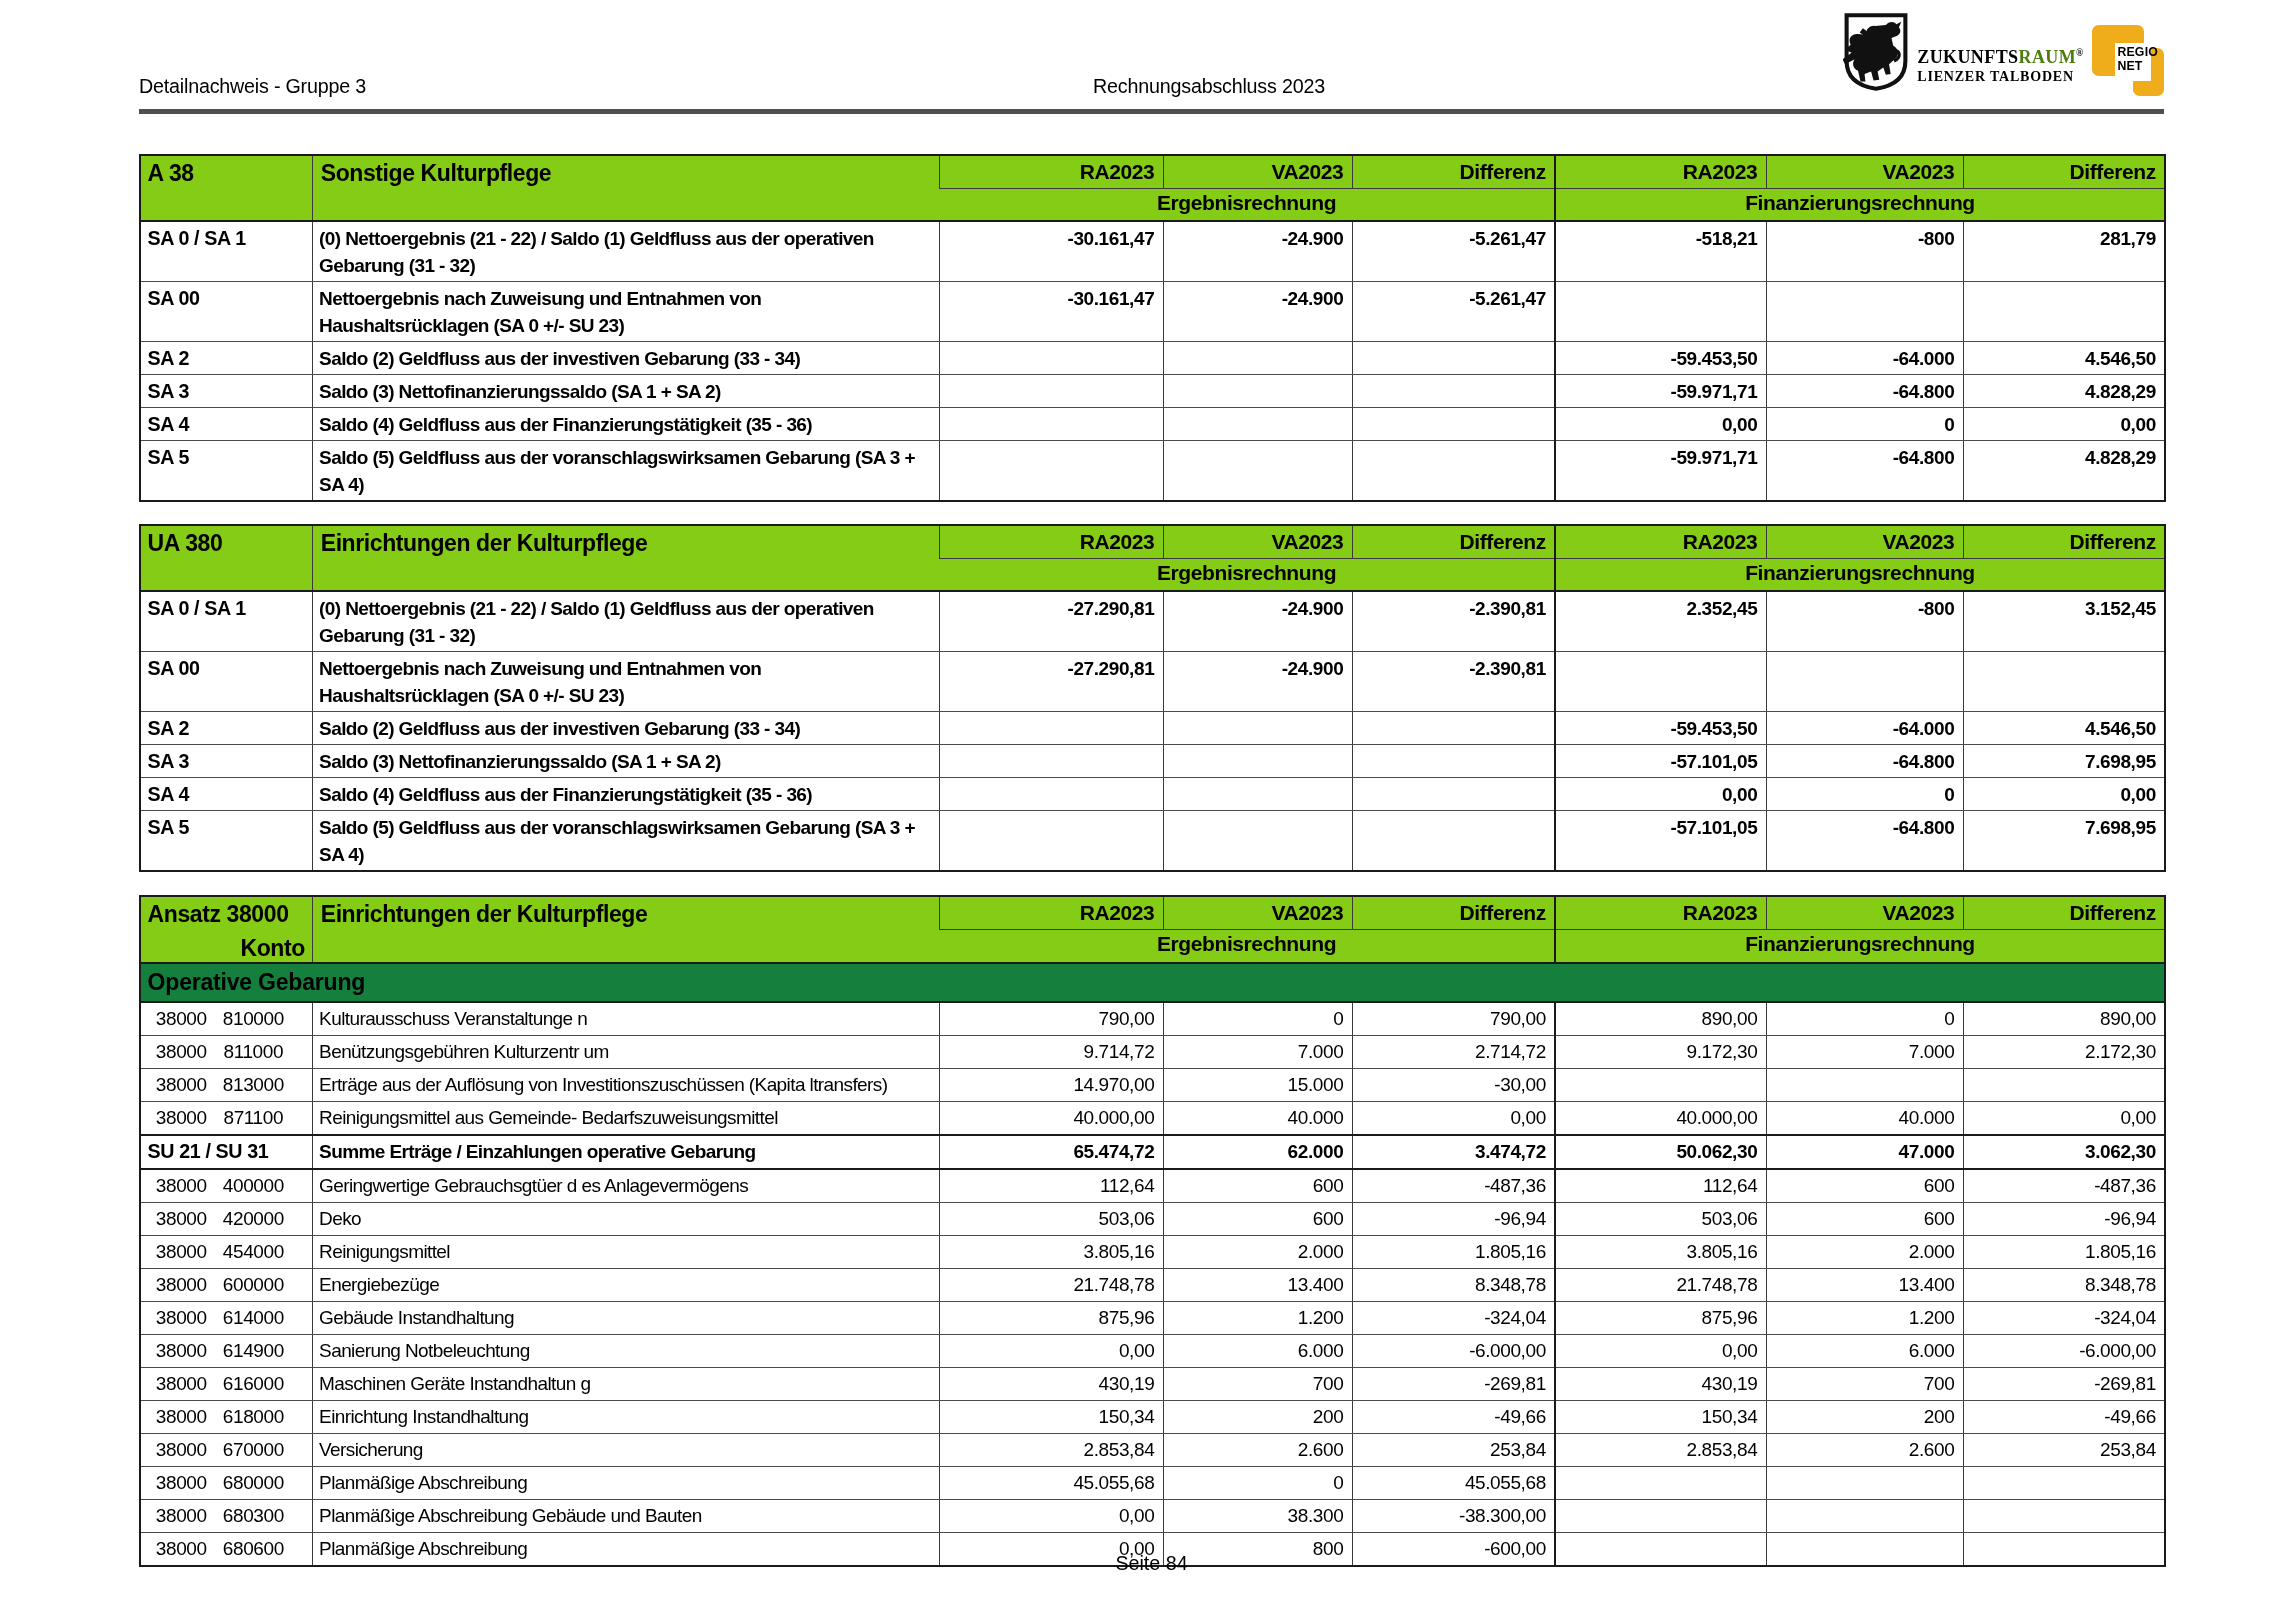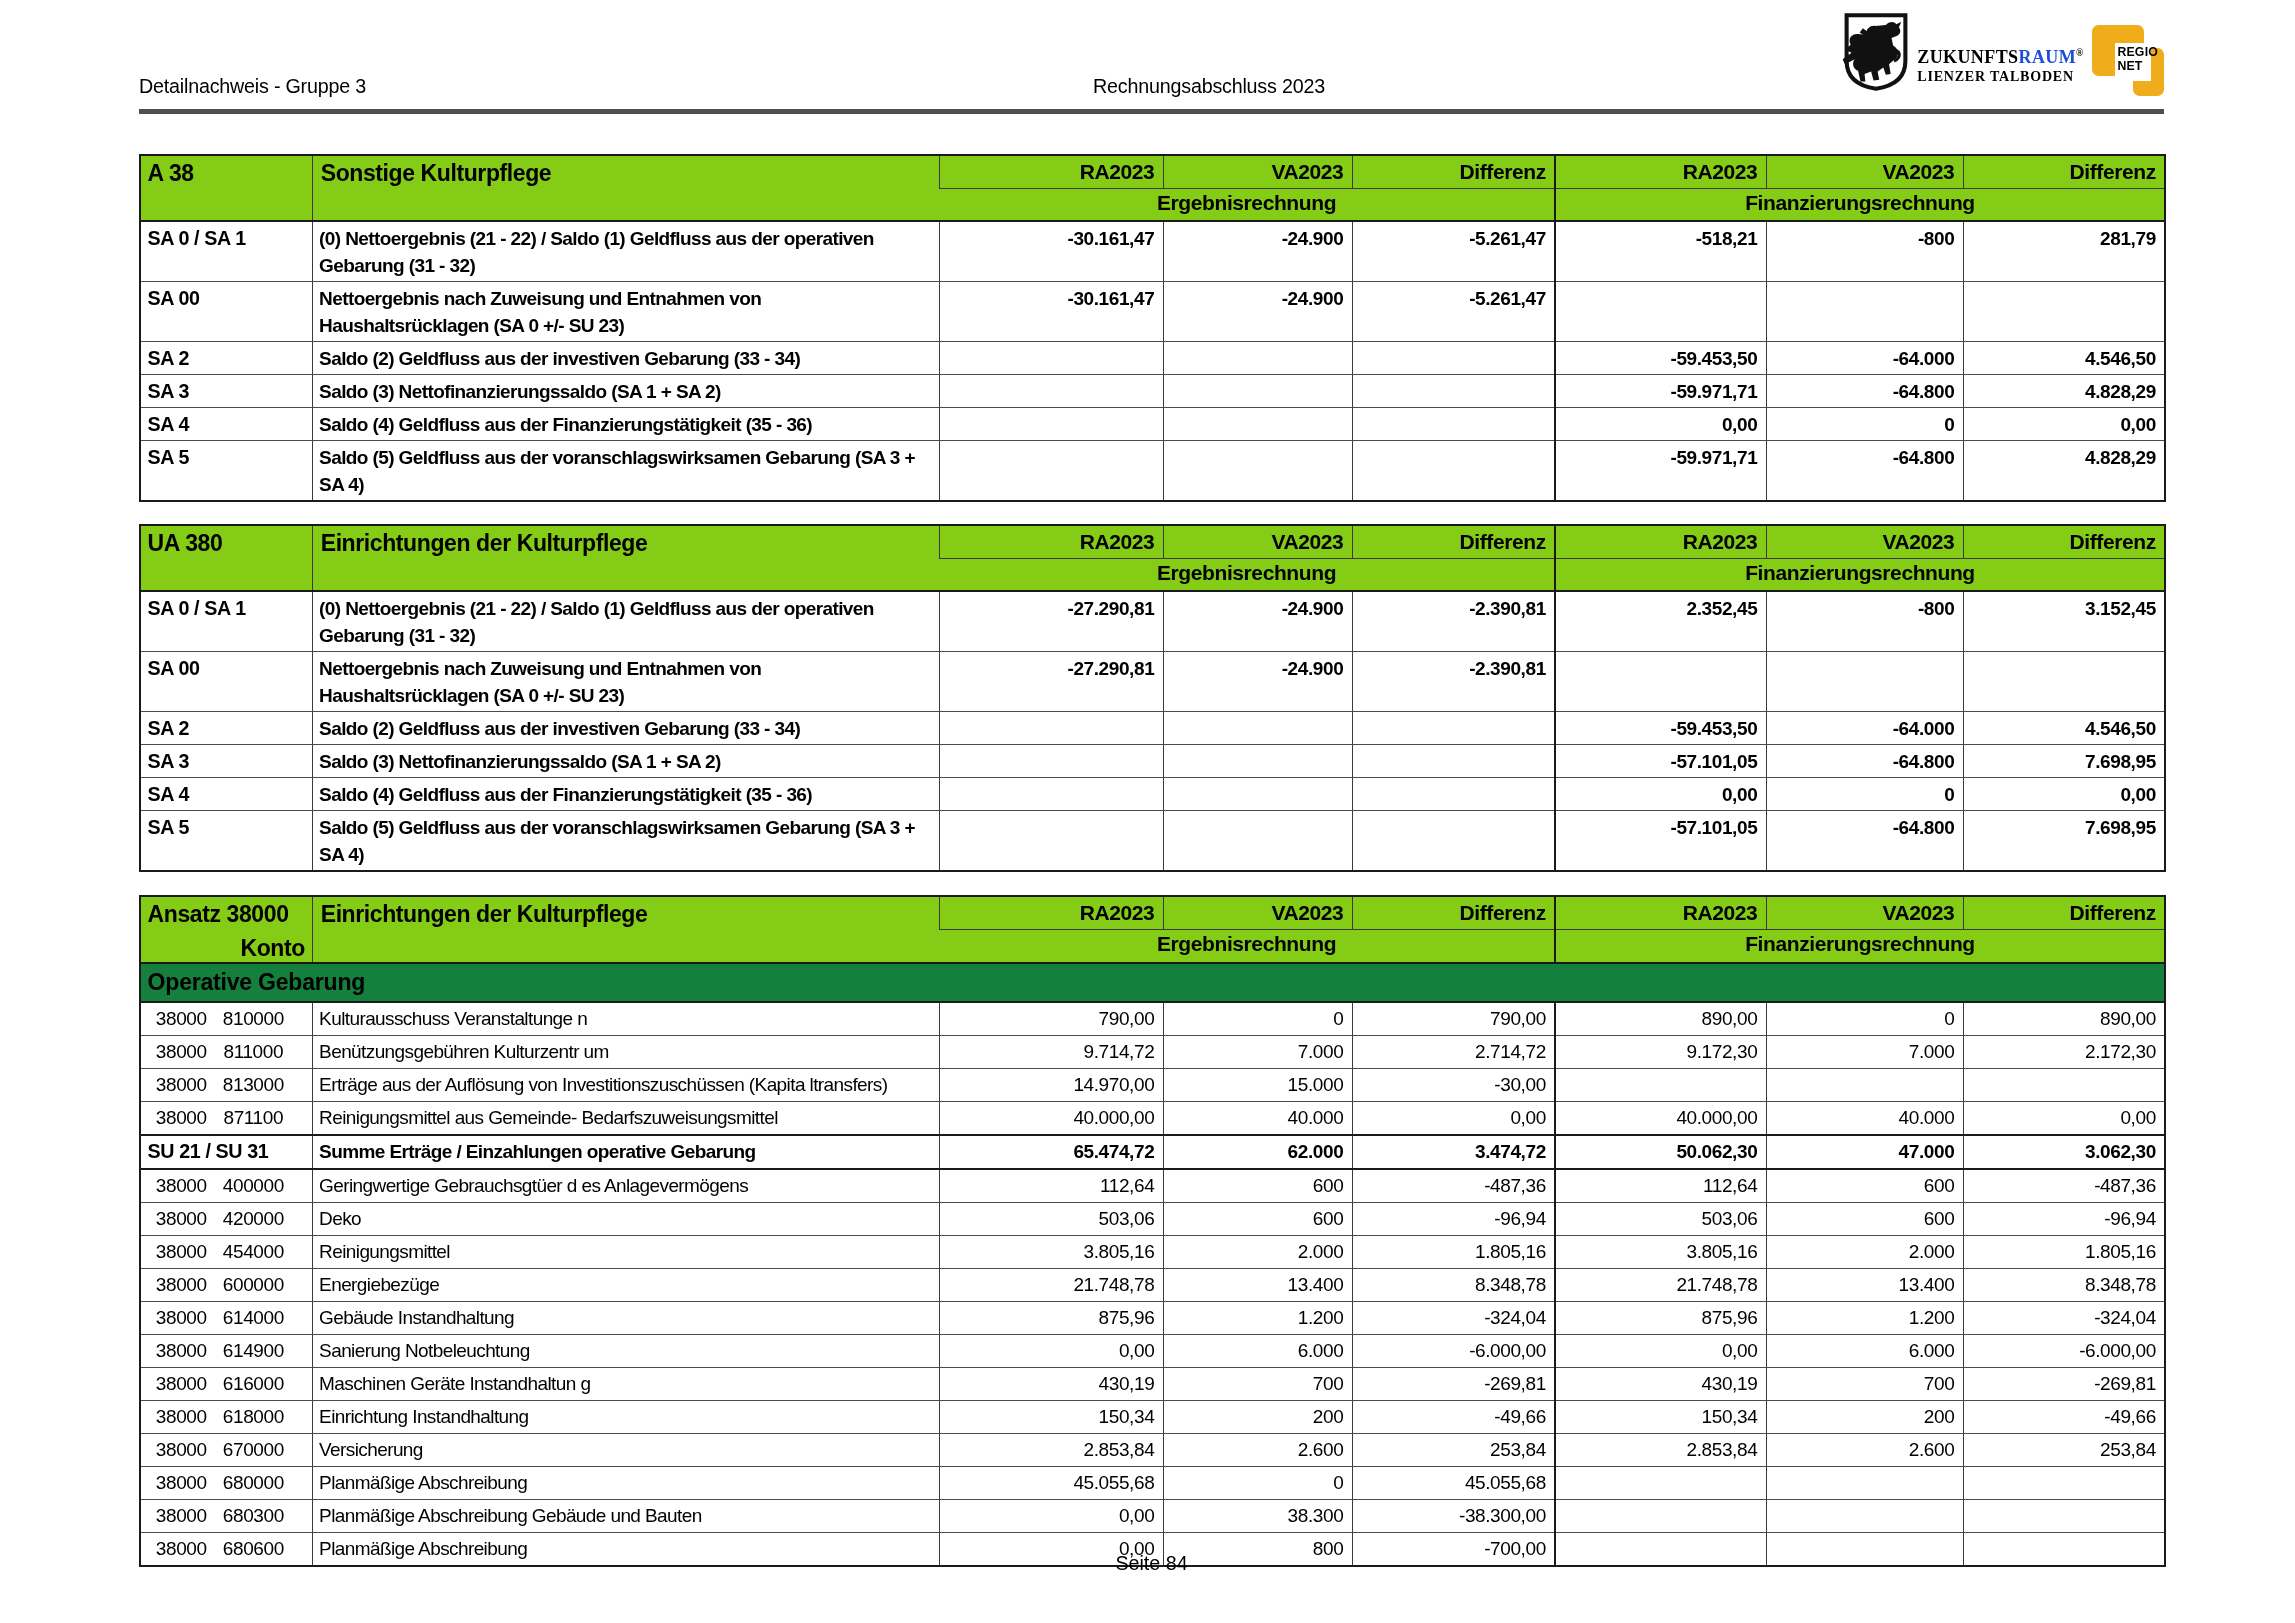--- a/index.html
+++ b/index.html
@@ -11,21 +11,21 @@
   .doc-header { position:absolute; top:0; left:0; width:2295px; height:115px; }
   .hdr-left   { position:absolute; left:139px;  top:75px; font-size:19.7px; letter-spacing:-0.2px; }
   .hdr-center { position:absolute; left:1209px; top:75px; transform:translateX(-50%);
                 font-size:19.7px; letter-spacing:-0.2px; white-space:nowrap; }
   .hdr-rule   { position:absolute; left:139px; top:109px; width:2025px; height:4.9px; background:#4f4f4f; }
 
   
   .logo-group { position:absolute; top:11.5px; right:131px; display:flex; align-items:flex-start; gap:8.2px; }
   .zr-text { margin-top:36px; font-family:"Liberation Serif","DejaVu Serif",serif; line-height:1.1; }
   .zr-line1 { font-size:18px; font-weight:700; letter-spacing:0.4px; white-space:nowrap; }
-  .zr-orange { color:#1d4ed8; }
+  .zr-orange { color:#4d7c0f; }
   .zr-reg { font-size:9.8px; vertical-align:super; }
   .zr-line2 { font-size:14px; font-weight:700; letter-spacing:0.8px; white-space:nowrap; margin-top:1.6px; }
   .regio { position:relative; width:72px; height:71px; margin-top:13px; }
   .regio .r-big   { position:absolute; left:0; top:0; width:52px; height:51px; background:#f0ad1b; border-radius:6.6px; }
   .regio .r-small { position:absolute; left:41px; top:23px; width:31px; height:48px; background:#f0ad1b; border-radius:6.6px; }
   .regio .r-white { position:absolute; left:23px; top:18px; width:36px; height:38px; background:#ffffff; }
   .regio .r-text  { position:absolute; left:25.4px; top:20.5px; font-size:12.3px; font-weight:700; line-height:14px; letter-spacing:0.2px; }
 
   
   .content { position:absolute; top:154px; left:139px; width:2025px; }
@@ -610,21 +610,21 @@
           <td>
             <div class="codewrap">
               <span>38000</span>
               <span>680600</span>
               <span></span>
             </div>
           </td>
           <td class="c-desc">Planmäßige Abschreibung</td>
           <td class="c-num">0,00</td>
           <td class="c-num">800</td>
-          <td class="c-num">-700,00</td>
+          <td class="c-num">-600,00</td>
           <td class="c-num"></td>
           <td class="c-num"></td>
           <td class="c-num"></td>
         </tr>
       </tbody>
   </table>
 </div>
 
 <div class="doc-footer">
   <span>Seite 84</span>

